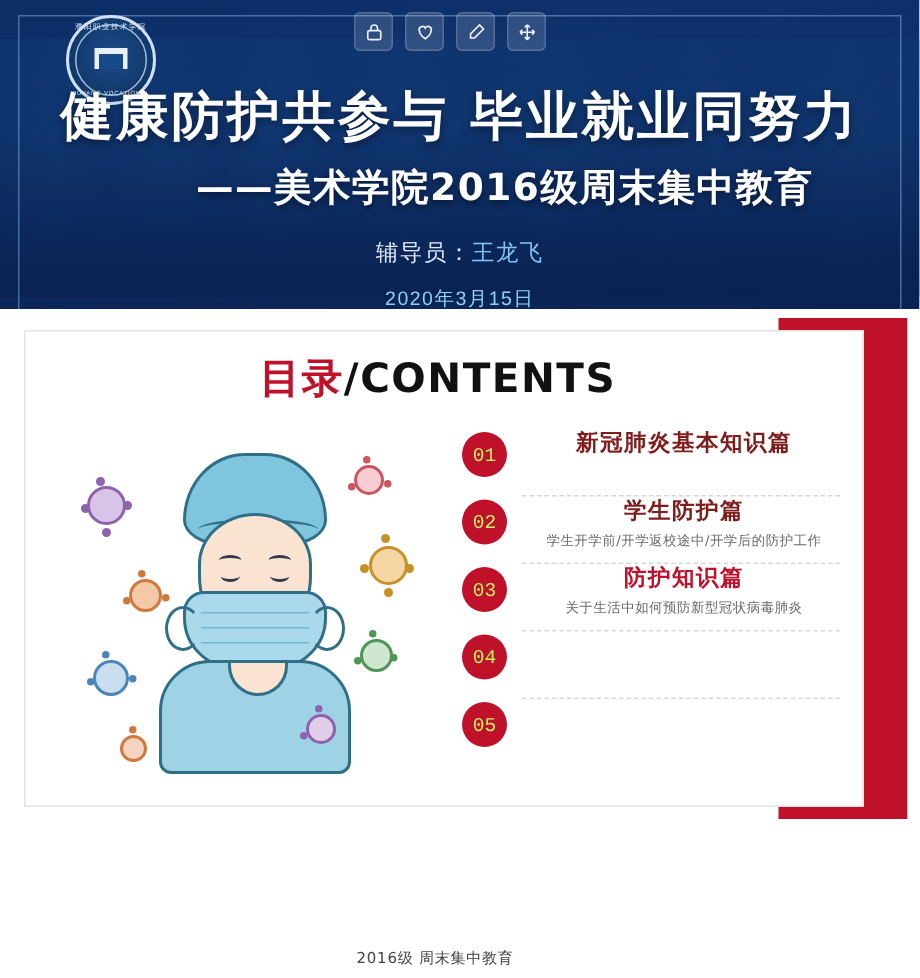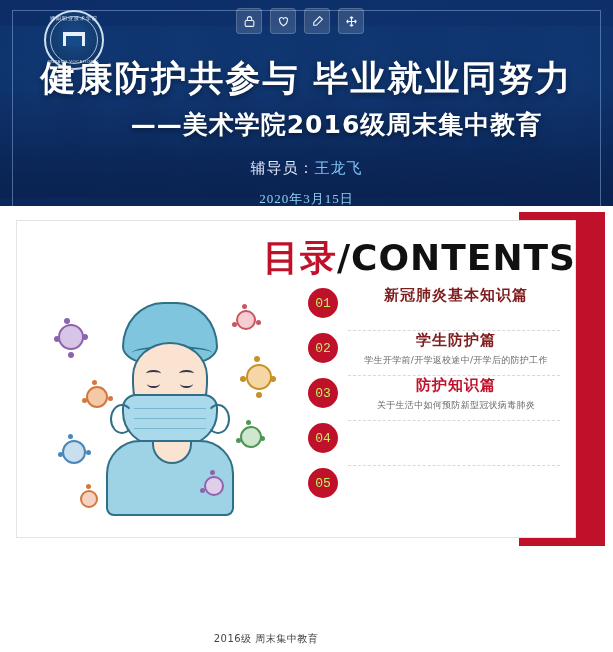--- a/index.html
+++ b/index.html
@@ -172,21 +172,21 @@
   .presenter {
     margin-top: 18px;
     font-family: "DejaVu Sans", "Liberation Sans", sans-serif;
     font-size: 15px;
     color: #dfe9fa;
     letter-spacing: 1px;
   }
   .presenter .name { color: #7fc4f2; }
   .date-line {
     margin-top: 12px;
-    font-family: Liberation Serif, serif;
+    font-family: Liberation Sans, sans-serif;
     font-size: 13px;
     color: #8fd0f5;
     letter-spacing: 1px;
   }
 
   
   .slide2 {
     position: relative;
     margin: 6px 8px 0 8px;
     width: 597px;
@@ -211,23 +211,23 @@
     height: 318px;
     background: #ffffff;
     border: 1px solid #e3e3e3;
     box-sizing: border-box;
   }
   .contents-title {
     position: absolute;
     left: 0;
     top: 22px;
     width: 568px;
-    text-align: right;
-    font-family: "DejaVu Sans", "Liberation Sans", sans-serif;
-    font-size: 36px;
+    text-align: center;
+    font-family: "DejaVu Sans", "Liberation Sans", sans-serif;
+    font-size: 27px;
     font-weight: bold;
     color: #c0112a;
     letter-spacing: 1px;
   }
   .contents-title .en { color: #111111; }
 
   
   .illus {
     position: absolute;
     left: 46px;
@@ -403,20 +403,21 @@
   .caption {
     position: absolute;
     left: 0;
     bottom: 6px;
     width: 532px;
     text-align: center;
     font-family: "DejaVu Sans", "Liberation Sans", sans-serif;
     font-size: 10px;
     color: #444444;
     letter-spacing: 0.5px;
+    padding-left: 24px;
   }
 </style>
 </head>
 <body>
 
 <div class="page">
 
   <div class="slide1">
     <div class="photo-band"></div>
     <div class="sky-overlay"></div>

